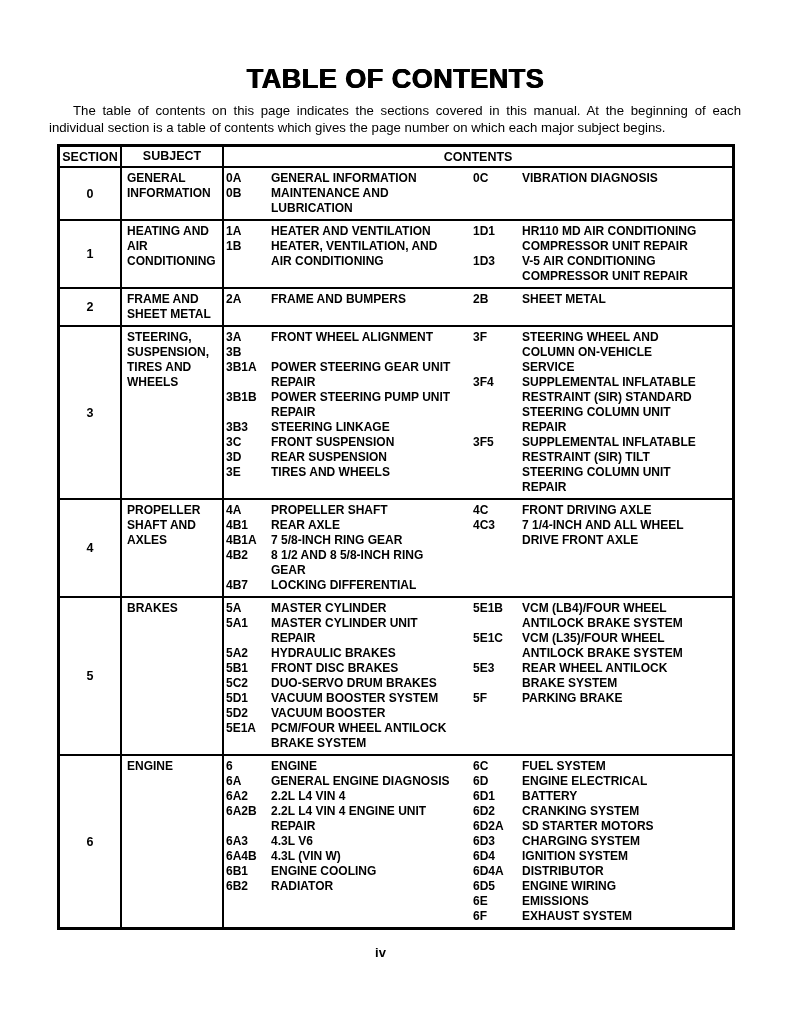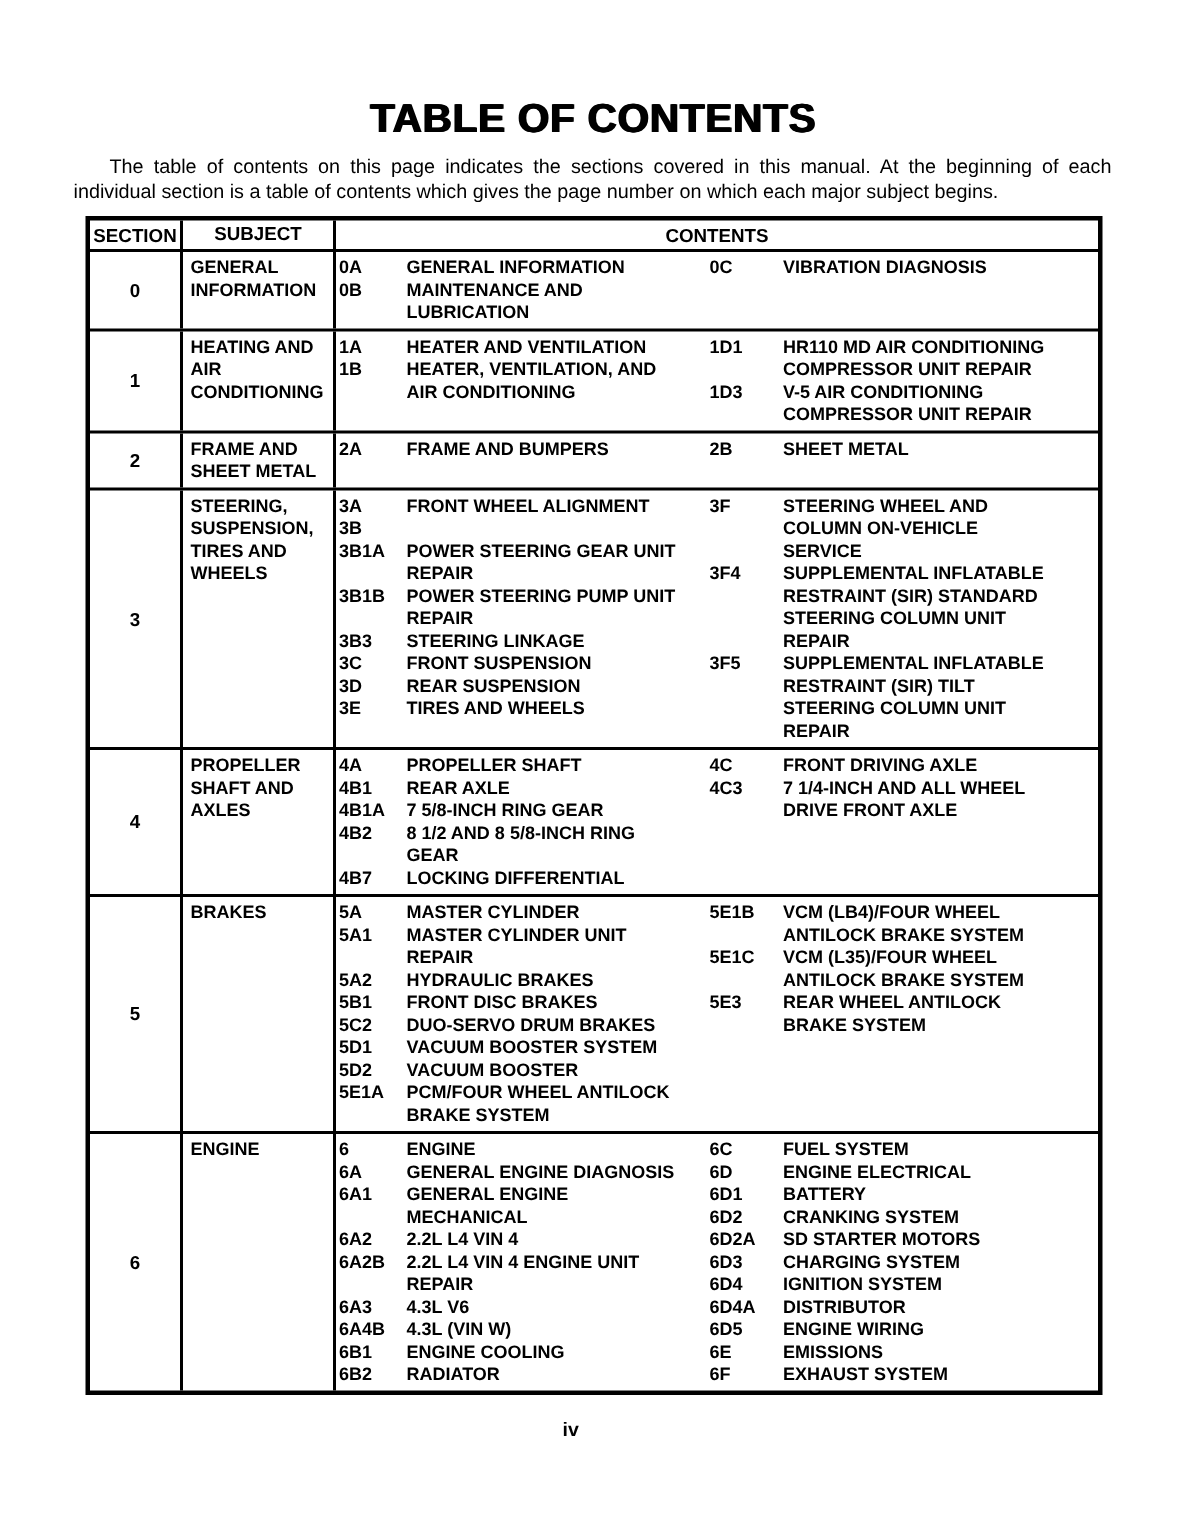--- a/index.html
+++ b/index.html
@@ -372,44 +372,43 @@
     <span class="etitle">VCM (L35)/FOUR WHEEL
 ANTILOCK BRAKE SYSTEM</span>
   </div>
 
   <div class="entry">
     <span class="code">5E3</span>
     <span class="etitle">REAR WHEEL ANTILOCK
 BRAKE SYSTEM</span>
   </div>
 
+  <div class="entry">
+    <span class="code">5F</span>
+    <span class="etitle">PARKING BRAKE</span>
+  </div>
 </div>
     </div>
   </div>
 
   <div class="trow">
     <div class="cell section-cell">6</div>
     <div class="cell subject-cell">ENGINE</div>
     <div class="cell contents-cell">
       <div class="col-left">
   <div class="entry">
     <span class="code">6</span>
     <span class="etitle">ENGINE</span>
   </div>
 
   <div class="entry">
     <span class="code">6A</span>
     <span class="etitle">GENERAL ENGINE DIAGNOSIS</span>
   </div>
 
-  <div class="entry">
-    <span class="code">6A1</span>
-    <span class="etitle">GENERAL ENGINE
-MECHANICAL</span>
-  </div>
 
   <div class="entry">
     <span class="code">6A2</span>
     <span class="etitle">2.2L L4 VIN 4</span>
   </div>
 
   <div class="entry">
     <span class="code">6A2B</span>
     <span class="etitle">2.2L L4 VIN 4 ENGINE UNIT
 REPAIR</span>

